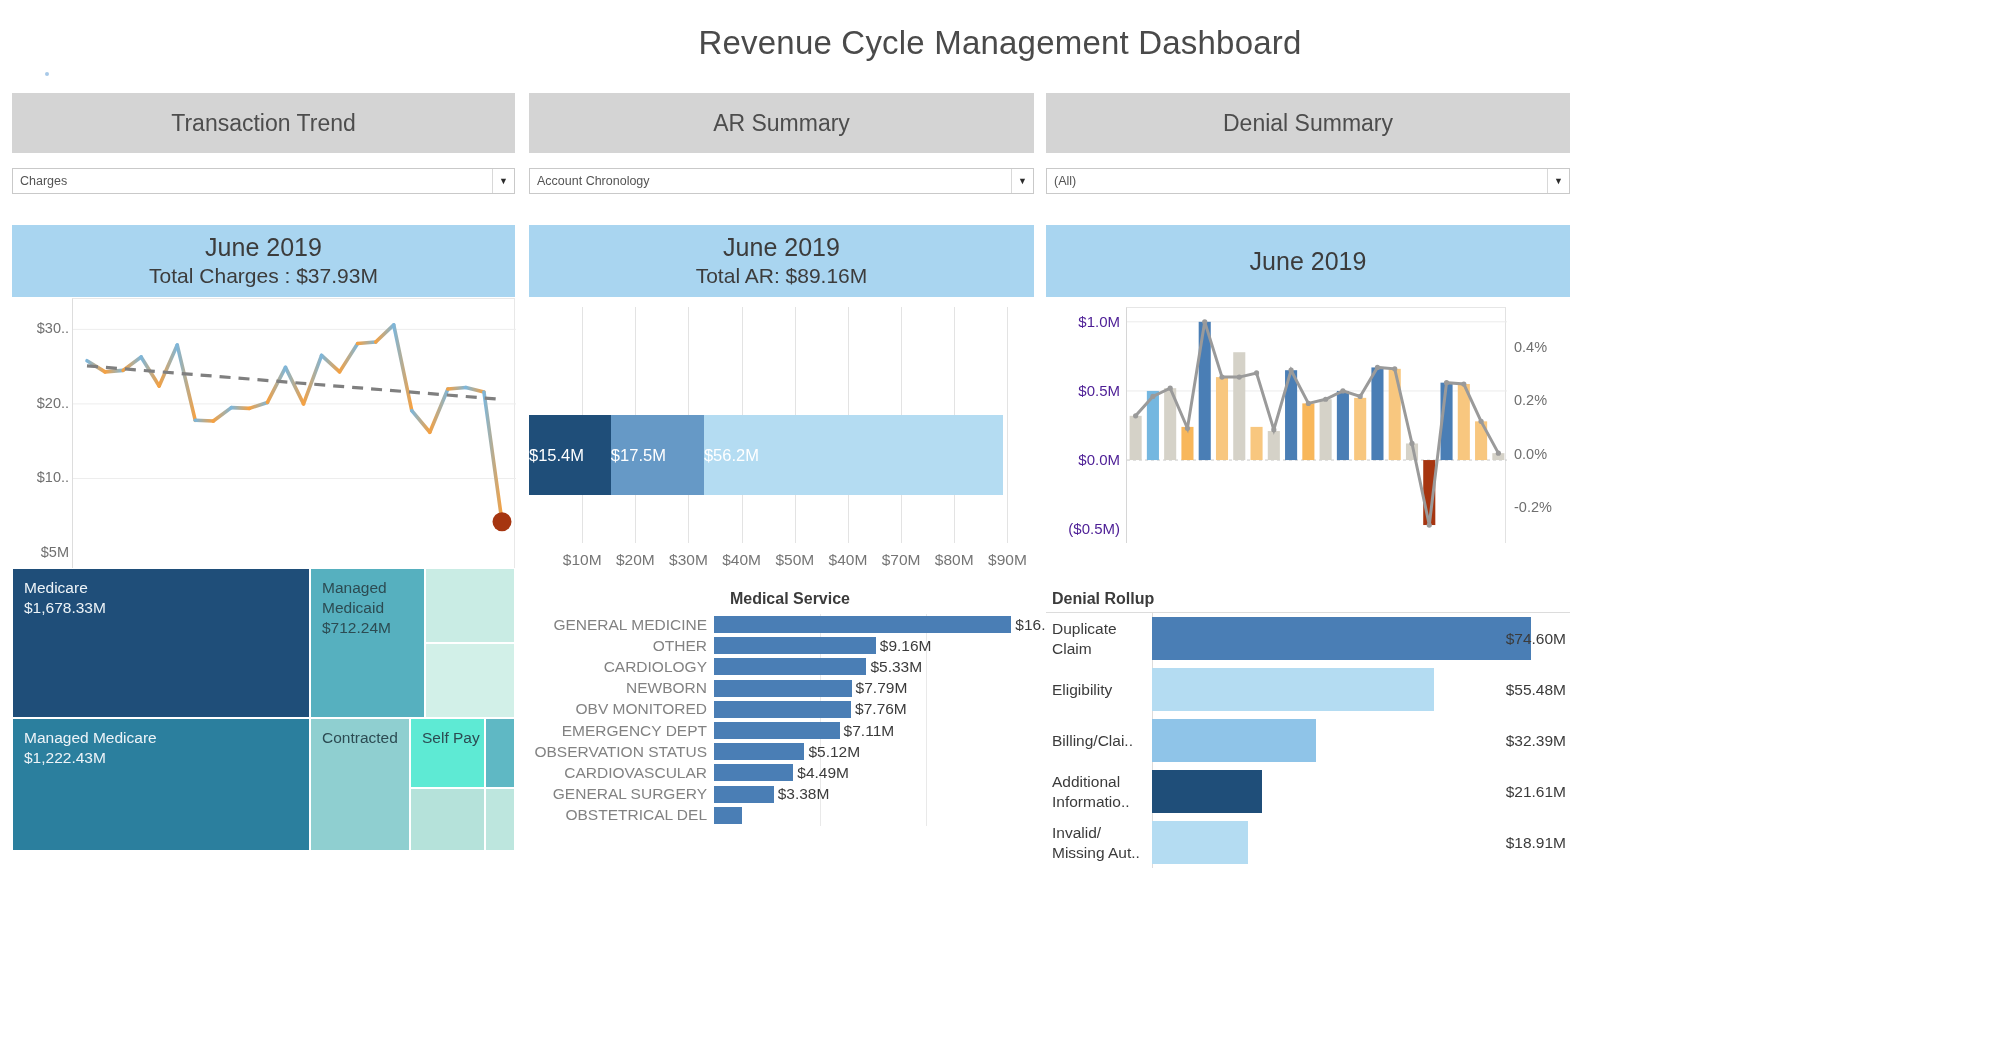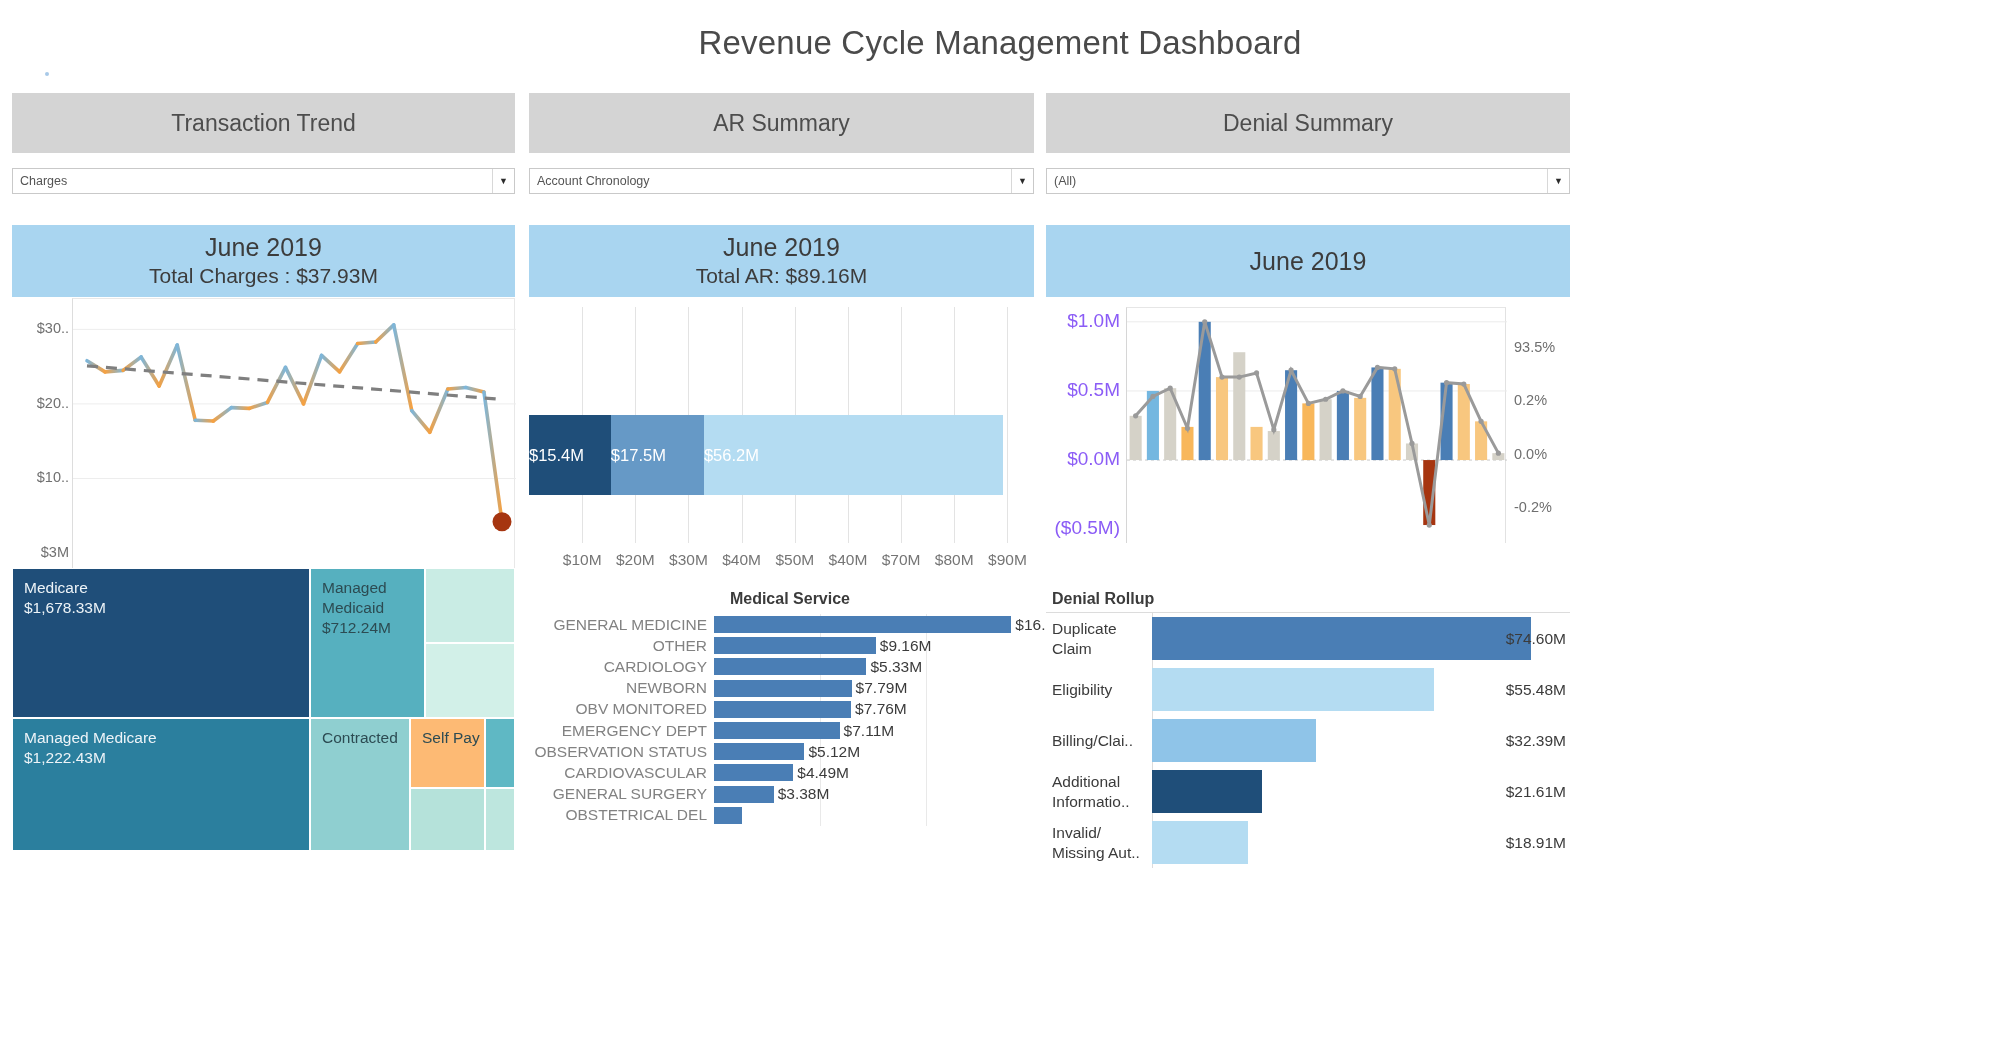--- a/index.html
+++ b/index.html
@@ -93,21 +93,21 @@
   .ar-ticks {
     position: absolute; left: 0; right: 0; bottom: 0; height: 30px;
     font-size: 15.5px; color: #757575;
   }
   .ar-ticks span { position: absolute; top: 4px; transform: translateX(-50%); }
 
   
   .dnpanel { top: 307px; left: 1046px; width: 524px; height: 270px; }
   .dn-axisL {
     position: absolute; left: 0; top: 0; width: 78px; height: 236px;
-    font-size: 19px; color: #8b5cf6;
+    font-size: 15px; color: #4c1d95;
   }
   .dn-axisL span { position: absolute; right: 4px; transform: translateY(-50%); }
   .dn-axisR {
     position: absolute; right: 0; top: 0; width: 62px; height: 236px;
     font-size: 14.5px; color: #6f6f6f;
   }
   .dn-axisR span { position: absolute; left: 6px; transform: translateY(-50%); }
   .dn-plot {
     position: absolute; left: 80px; top: 0; right: 64px; height: 236px;
     border-left: 1px solid #d6d6d6; border-right: 1px solid #e2e2e2;
@@ -200,21 +200,21 @@
   </div>
   <div class="kpi col-3">
     <div class="l1">June 2019</div>
   </div>
 
   <div class="panel linechart">
     <div class="lc-axis" id="lcAxis">
         <span style="top: 30.3636px;">$30..</span>
         <span style="top: 104.909px;">$20..</span>
         <span style="top: 179.455px;">$10..</span>
-        <span style="top: 254px;">$3M</span>
+        <span style="top: 254px;">$5M</span>
       </div>
     <div class="lc-plot">
       <svg id="lcSvg" width="443" height="268" viewBox="0 0 443 268">
           <line x1="0" y1="30.363636363636363" x2="443" y2="30.363636363636363" stroke="#ededed" stroke-width="1"></line>
           <line x1="0" y1="104.9090909090909" x2="443" y2="104.9090909090909" stroke="#ededed" stroke-width="1"></line>
           <line x1="0" y1="179.45454545454547" x2="443" y2="179.45454545454547" stroke="#ededed" stroke-width="1"></line>
           <defs>
             <linearGradient id="lg0" x1="0" y1="0" x2="1" y2="0">
               <stop offset="0%" stop-color="#7db6da"></stop>
               <stop offset="100%" stop-color="#f5a142"></stop>
@@ -376,21 +376,21 @@
   </div>
 
   <div class="panel dnpanel">
     <div class="dn-axisL" id="dnAxisL">
         <span style="top: 13.8235px;">$1.0M</span>
         <span style="top: 82.9412px;">$0.5M</span>
         <span style="top: 152.059px;">$0.0M</span>
         <span style="top: 221.176px;">($0.5M)</span>
       </div>
     <div class="dn-axisR" id="dnAxisR">
-        <span style="top: 40.0568px;">93.5%</span>
+        <span style="top: 40.0568px;">0.4%</span>
         <span style="top: 93.4659px;">0.2%</span>
         <span style="top: 146.875px;">0.0%</span>
         <span style="top: 200.284px;">-0.2%</span>
       </div>
     <div class="dn-plot">
       <svg id="dnSvg" width="380" height="235" viewBox="0 0 380 235">
           <line x1="0" y1="13.823529411764717" x2="380" y2="13.823529411764717" stroke="#ebebeb" stroke-width="1"></line>
           <line x1="0" y1="82.94117647058825" x2="380" y2="82.94117647058825" stroke="#ebebeb" stroke-width="1"></line>
           <line x1="0" y1="152.05882352941177" x2="380" y2="152.05882352941177" stroke="#c9c9c9" stroke-width="1" stroke-dasharray="3 3"></line>
           <rect x="2.5909090909090917" y="107.8235294117647" width="12.09090909090909" height="44.23529411764707" fill="#d5d2c8"></rect>
@@ -451,21 +451,21 @@
         <div class="tm-lab light" style="white-space: pre-line;">Managed Medicare
 $1,222.43M</div>
       </div>
       <div class="tm-cell" style="left: 298px; top: 0px; width: 115px; height: 150px; background: rgb(86, 176, 191);">
         <div class="tm-lab dark" style="white-space: pre-line;">Managed Medicaid
 $712.24M</div>
       </div>
       <div class="tm-cell" style="left: 298px; top: 150px; width: 100px; height: 133px; background: rgb(143, 207, 208);">
         <div class="tm-lab dark" style="white-space: pre-line;">Contracted</div>
       </div>
-      <div class="tm-cell" style="left: 398px; top: 150px; width: 75px; height: 70px; background: #fdba74;">
+      <div class="tm-cell" style="left: 398px; top: 150px; width: 75px; height: 70px; background: #5eead4;">
         <div class="tm-lab dark" style="white-space: pre-line;">Self Pay</div>
       </div>
       <div class="tm-cell" style="left: 473px; top: 150px; width: 30px; height: 70px; background: rgb(95, 184, 196);"></div>
       <div class="tm-cell" style="left: 398px; top: 220px; width: 75px; height: 63px; background: rgb(181, 226, 218);"></div>
       <div class="tm-cell" style="left: 473px; top: 220px; width: 30px; height: 63px; background: rgb(189, 230, 222);"></div>
       <div class="tm-cell" style="left: 413px; top: 0px; width: 90px; height: 75px; background: rgb(201, 236, 228);"></div>
       <div class="tm-cell" style="left: 413px; top: 75px; width: 90px; height: 75px; background: rgb(210, 240, 232);"></div>
     </div>
 
   <div class="panel medsvc">

